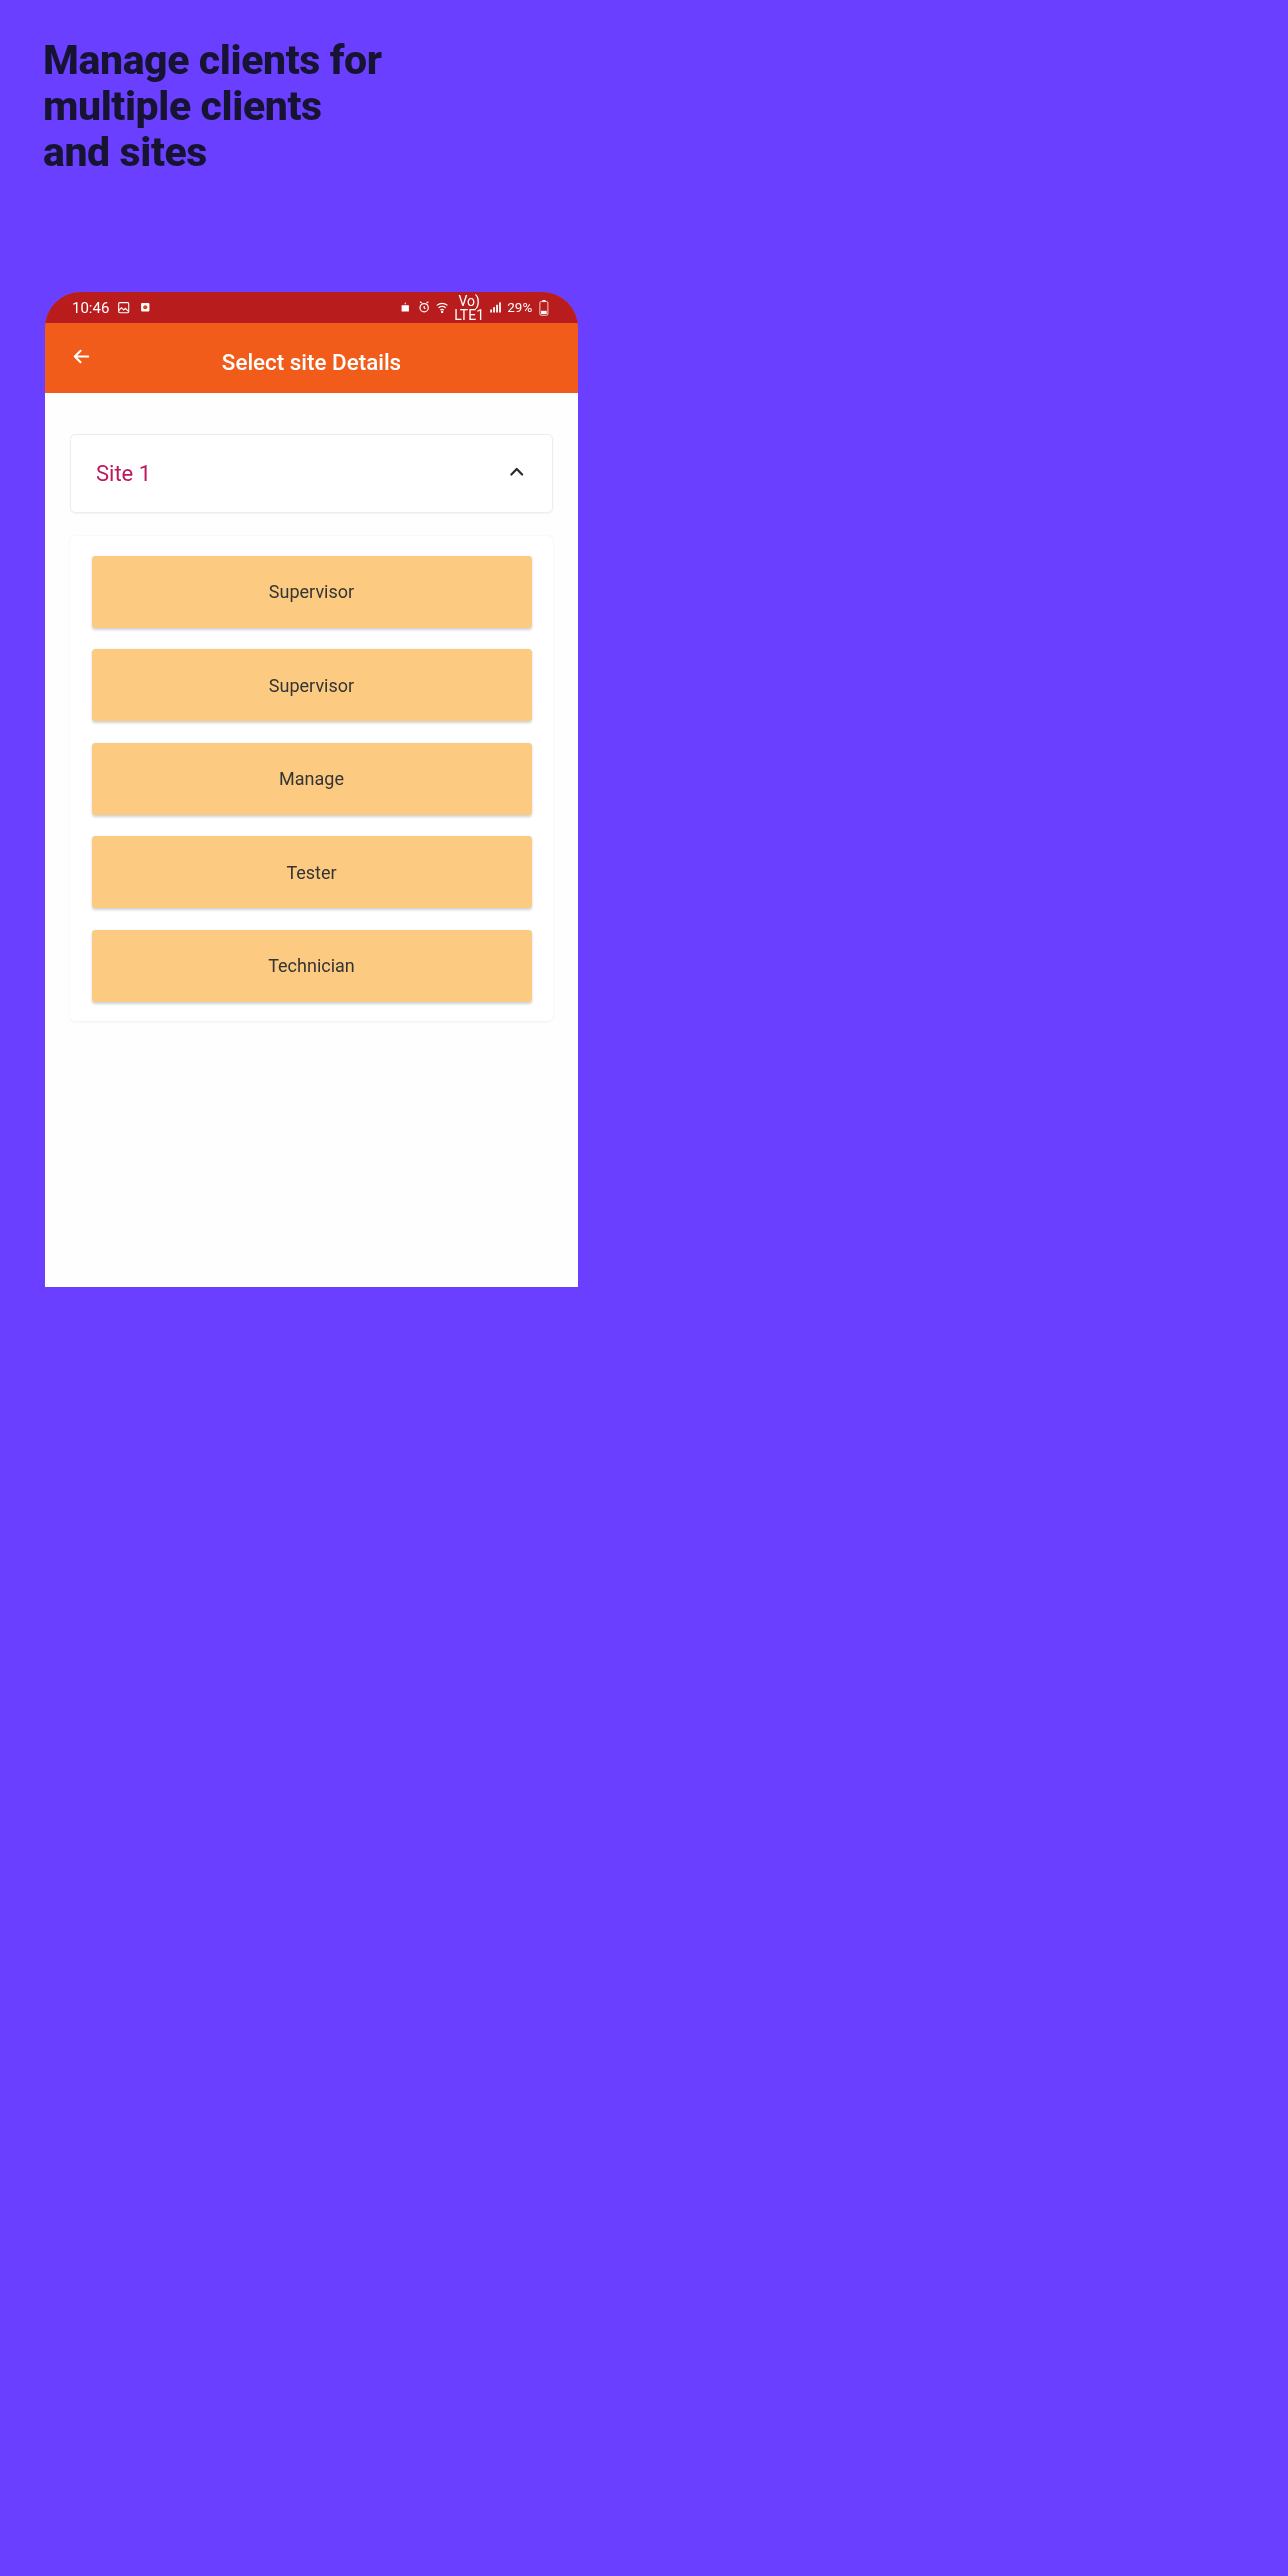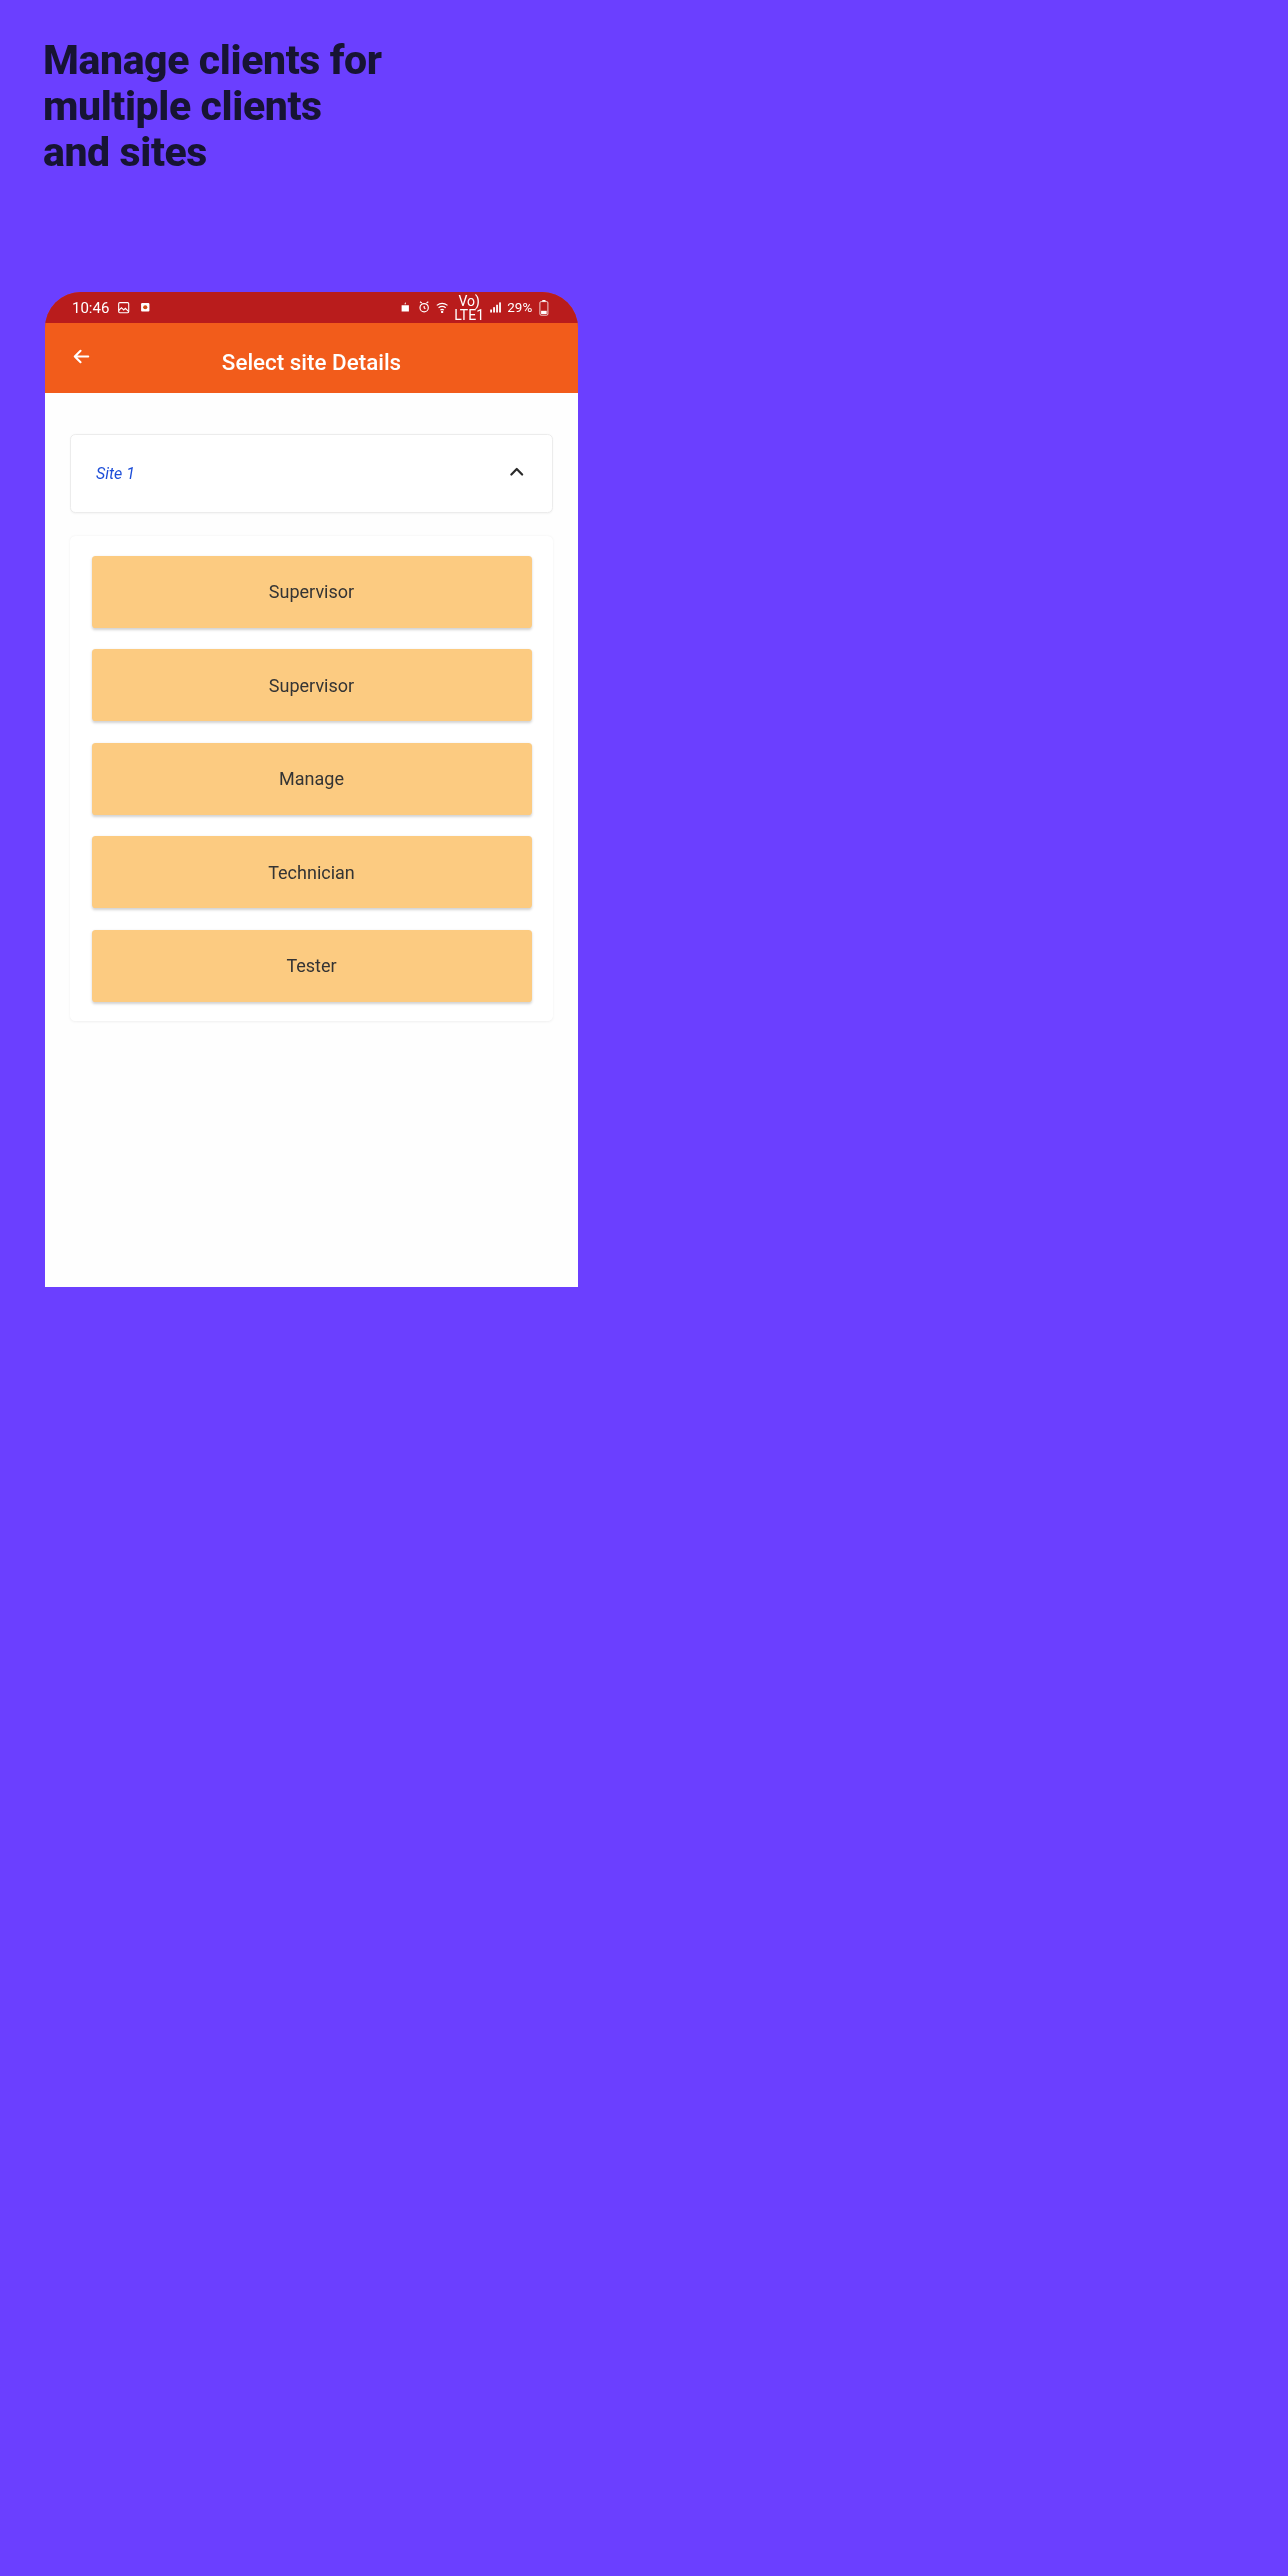--- a/index.html
+++ b/index.html
@@ -74,23 +74,22 @@
     border: 0.9px solid #ececec;
     border-radius: 5.4px;
     height: 79px;
     display: flex;
     align-items: center;
     justify-content: space-between;
     padding: 0 25px;
     box-shadow: 0 0.9px 1.8px rgba(0,0,0,0.04);
   }
   .select-label {
-    font-size: 16px;
-    color: #1d4ed8;
-    font-style: italic;
+    font-size: 22px;
+    color: #be185d;
   }
   .chevron { color: #2b2b2b; }
   .roles-card {
     margin-top: 23px;
     background: #fff;
     border-radius: 5.4px;
     padding: 19.7px 21.5px 19.7px 21.5px;
     box-shadow: 0 0.9px 2.7px rgba(0,0,0,0.06);
   }
   .role-item {
@@ -196,22 +195,22 @@
       <div class="role-item">
           <span>Supervisor</span>
         </div>
       <div class="role-item">
           <span>Supervisor</span>
         </div>
       <div class="role-item">
           <span>Manage</span>
         </div>
       <div class="role-item">
+          <span>Tester</span>
+        </div>
+      <div class="role-item">
           <span>Technician</span>
-        </div>
-      <div class="role-item">
-          <span>Tester</span>
         </div>
     </div>
 
   </div>
 </div>
 
 
 </body></html>

